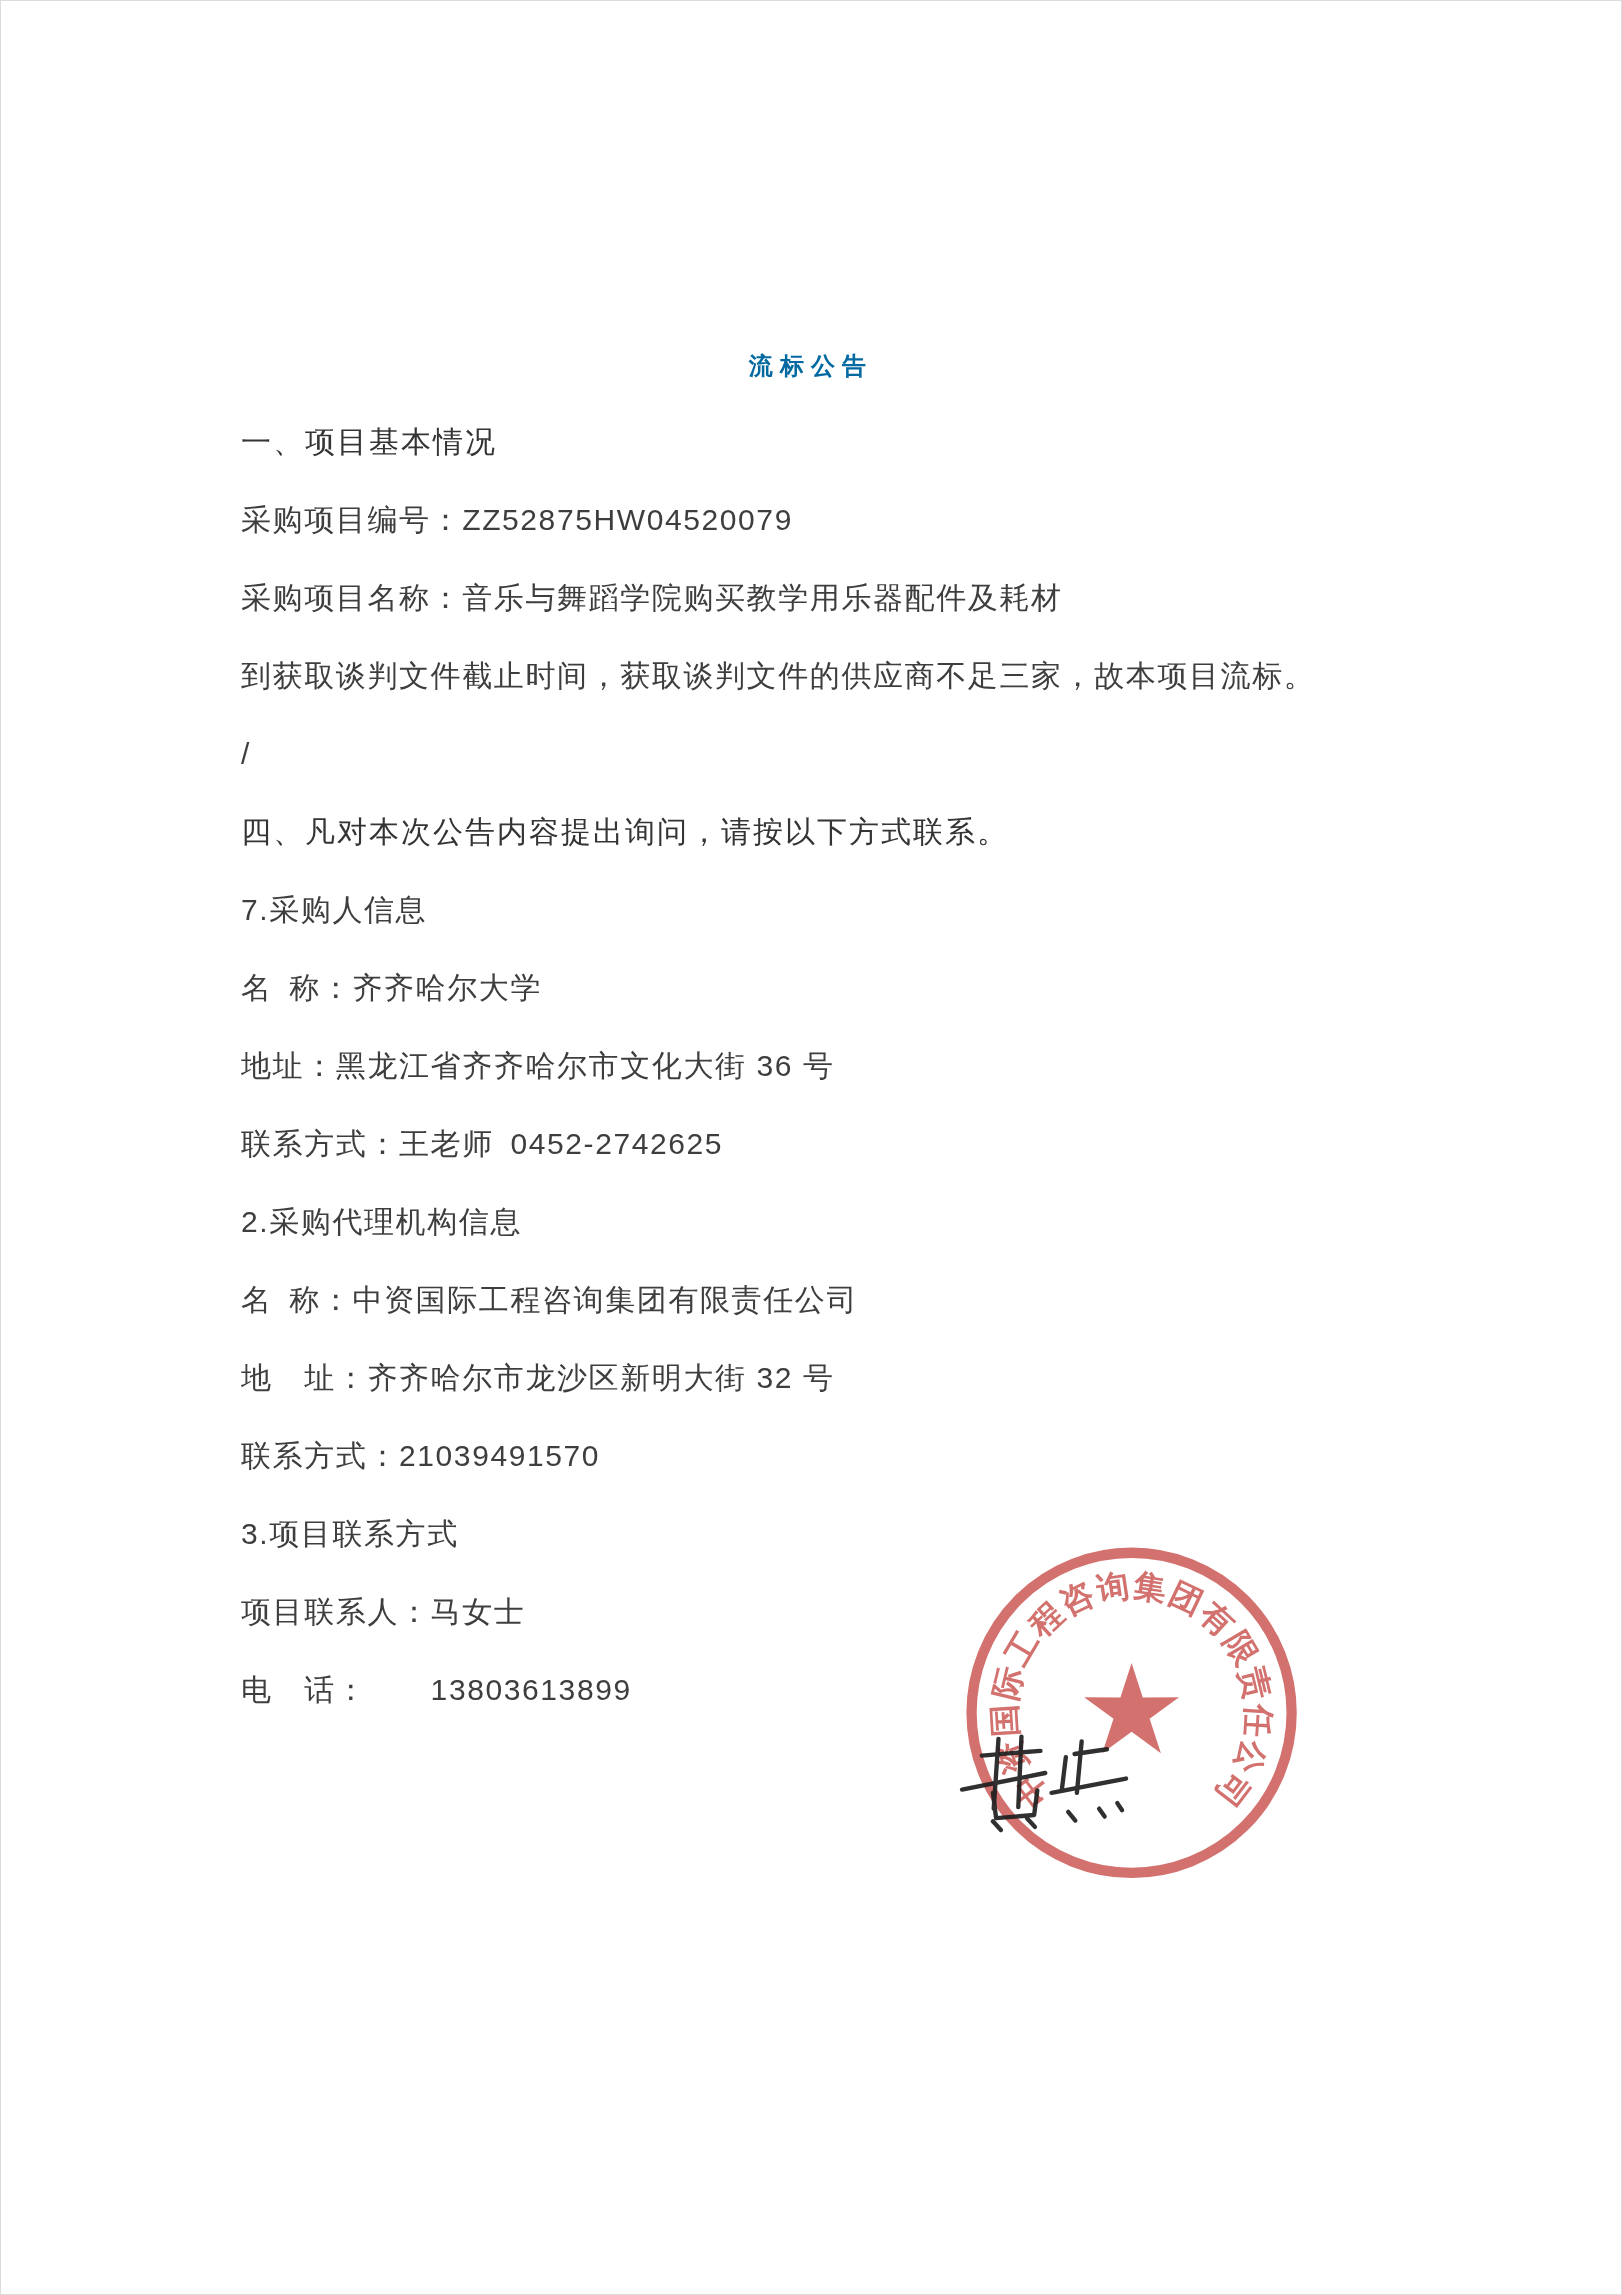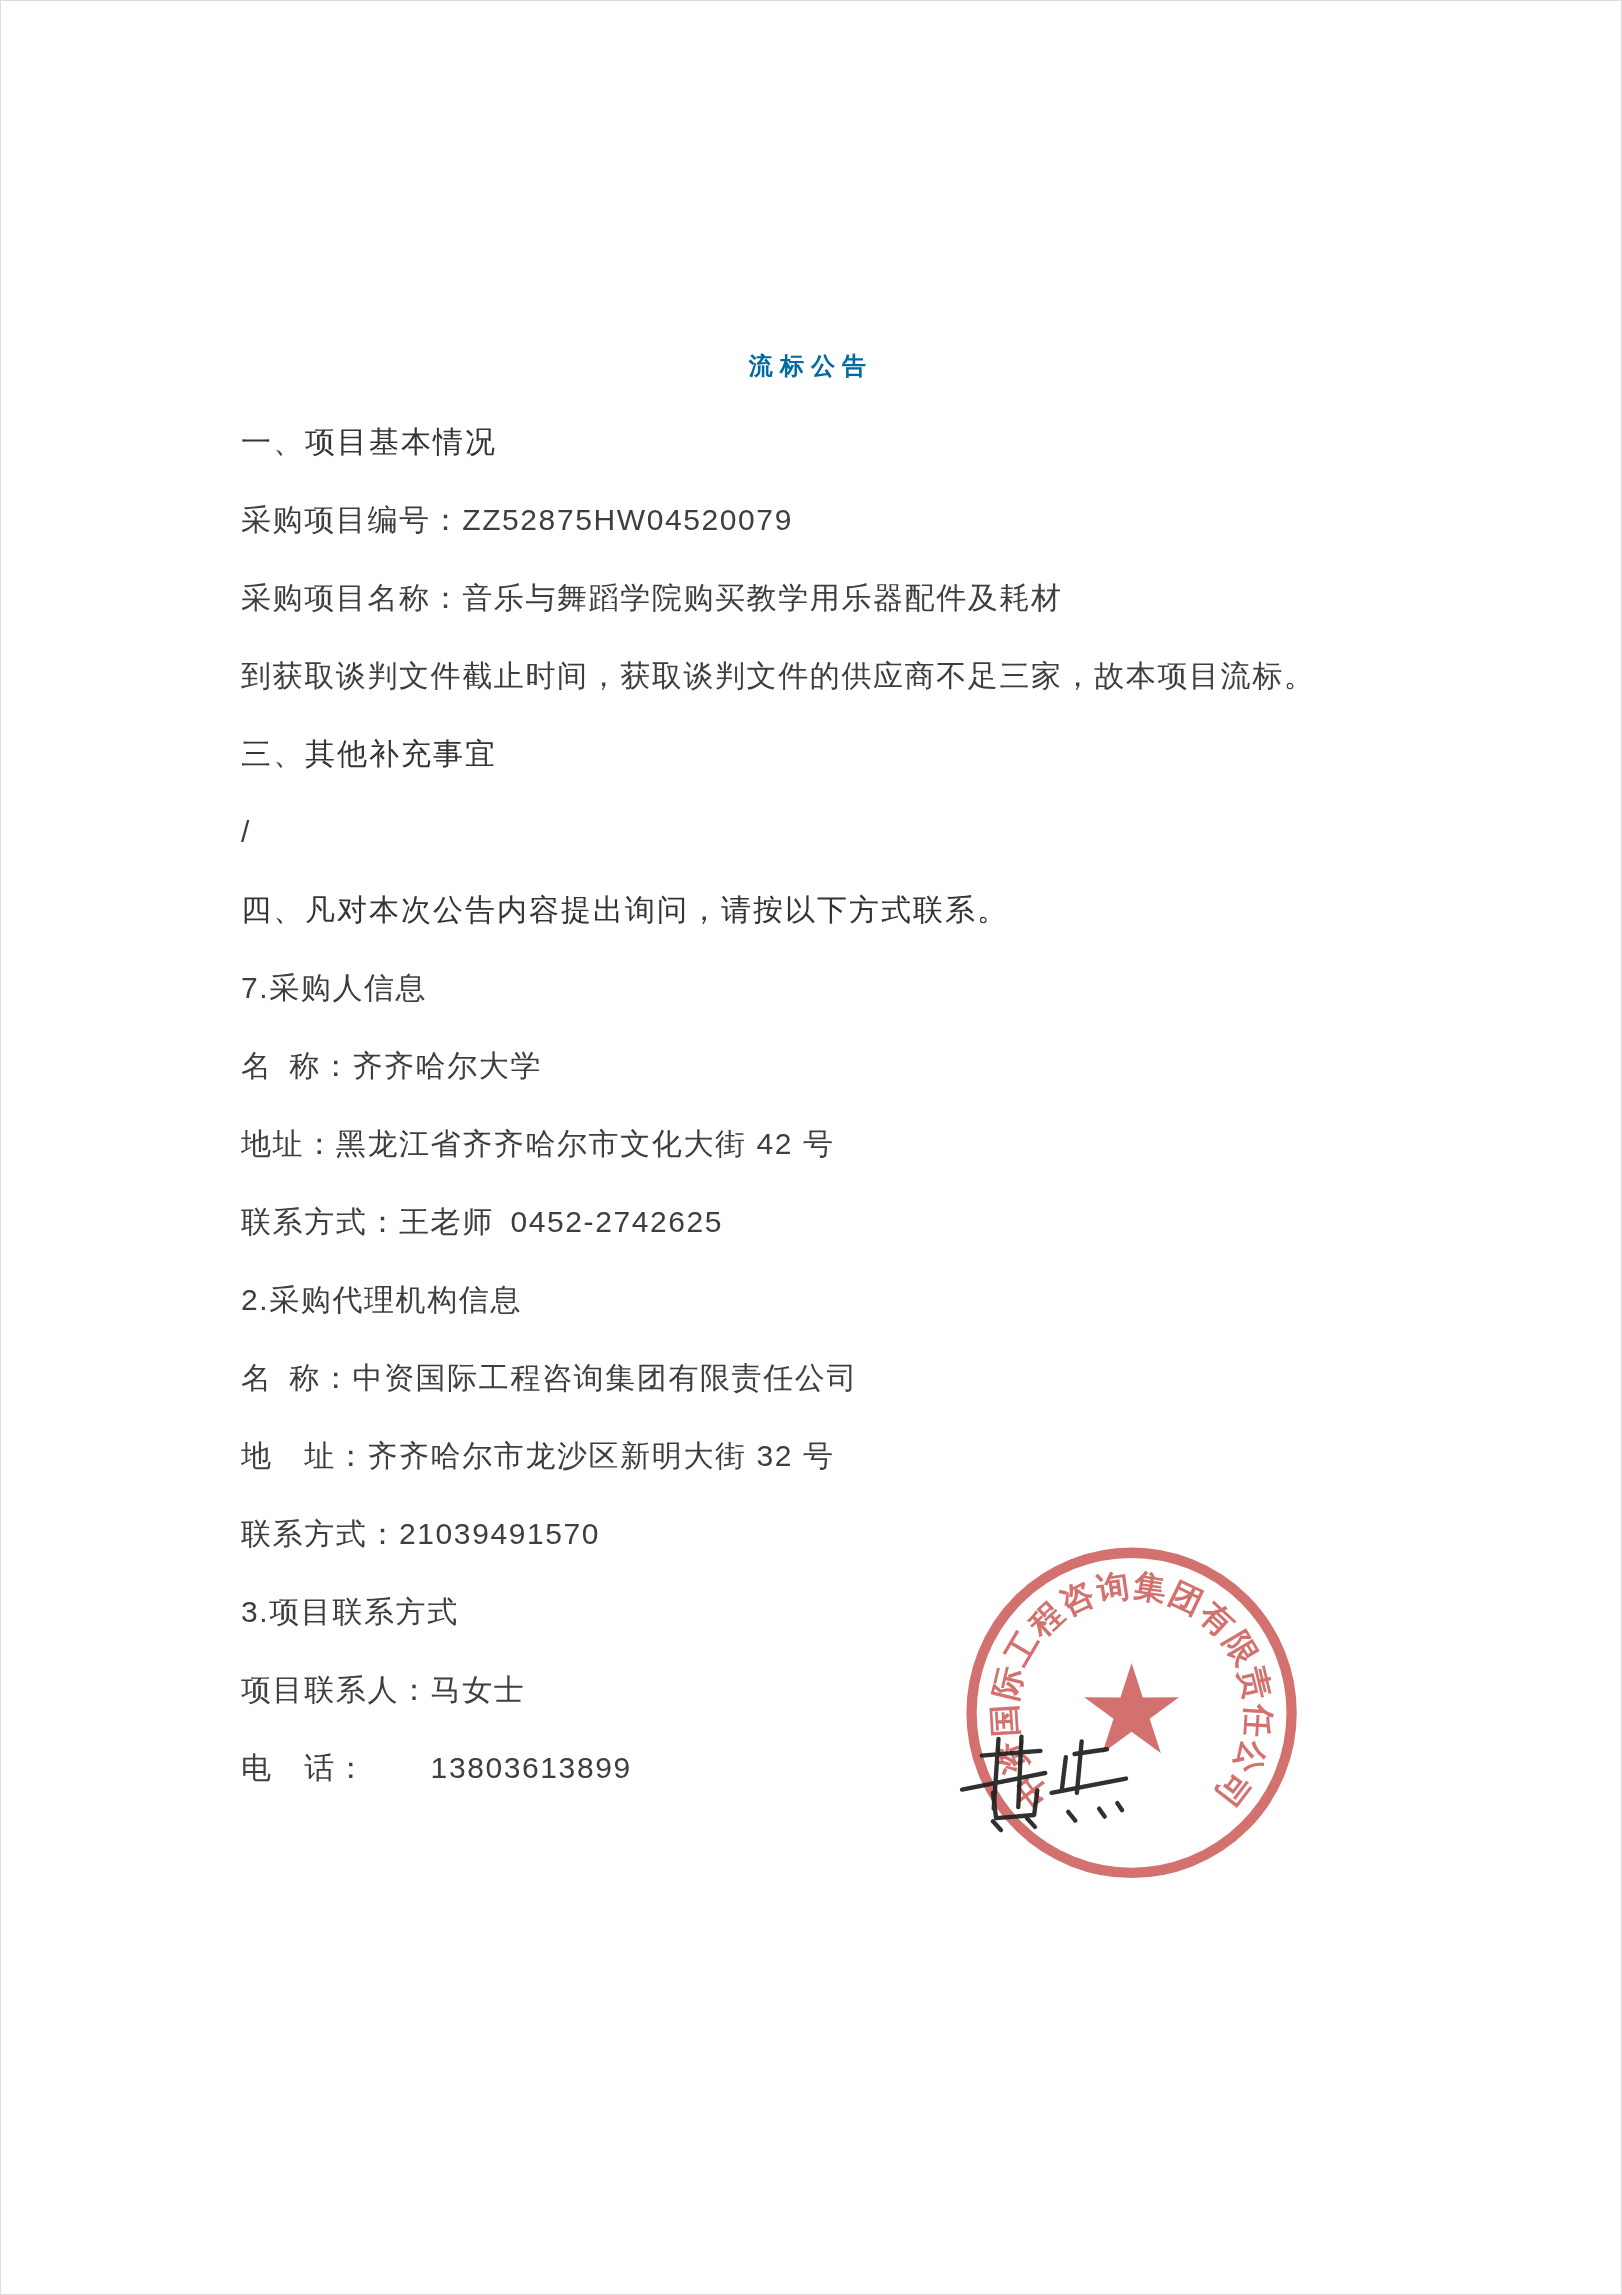--- a/index.html
+++ b/index.html
@@ -40,26 +40,25 @@
 <div class="page">
 
 
   <div class="doc-subtitle">流标公告</div>
 
   <div class="doc-body" id="doc-body">
       <div class="line bold">一、项目基本情况</div>
       <div class="line">采购项目编号：ZZ52875HW04520079</div>
       <div class="line">采购项目名称：音乐与舞蹈学院购买教学用乐器配件及耗材</div>
       <div class="line">到获取谈判文件截止时间，获取谈判文件的供应商不足三家，故本项目流标。</div>
-      <div class="line bold">三、其他补充事宜</div>
       <div class="line">/</div>
       <div class="line bold">四、凡对本次公告内容提出询问，请按以下方式联系。</div>
       <div class="line">7.采购人信息</div>
       <div class="line">名 称：齐齐哈尔大学</div>
-      <div class="line">地址：黑龙江省齐齐哈尔市文化大街 42 号</div>
+      <div class="line">地址：黑龙江省齐齐哈尔市文化大街 36 号</div>
       <div class="line">联系方式：王老师 0452-2742625</div>
       <div class="line">2.采购代理机构信息</div>
       <div class="line">名 称：中资国际工程咨询集团有限责任公司</div>
       <div class="line">地　址：齐齐哈尔市龙沙区新明大街 32 号</div>
       <div class="line">联系方式：21039491570</div>
       <div class="line">3.项目联系方式</div>
       <div class="line">项目联系人：马女士</div>
       <div class="line">电　话：　　13803613899</div>
     </div>
 

